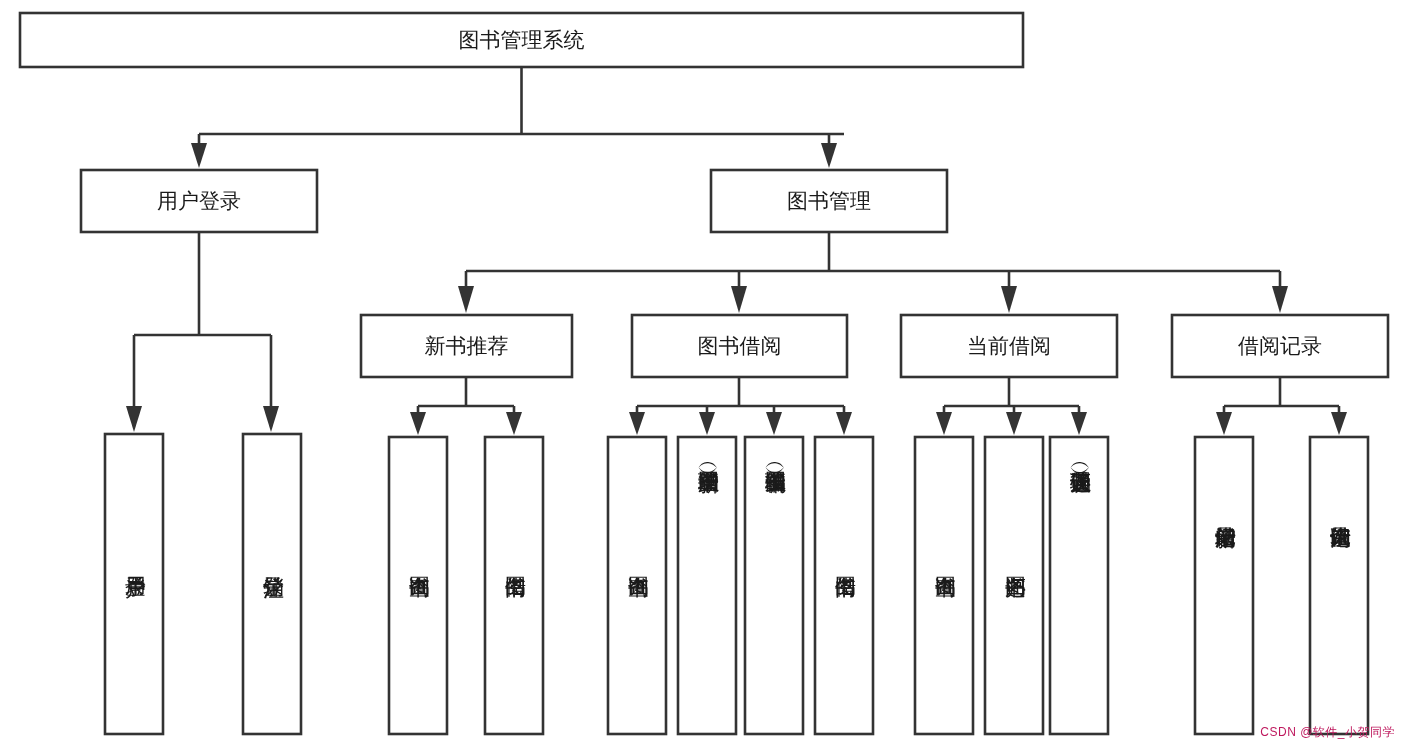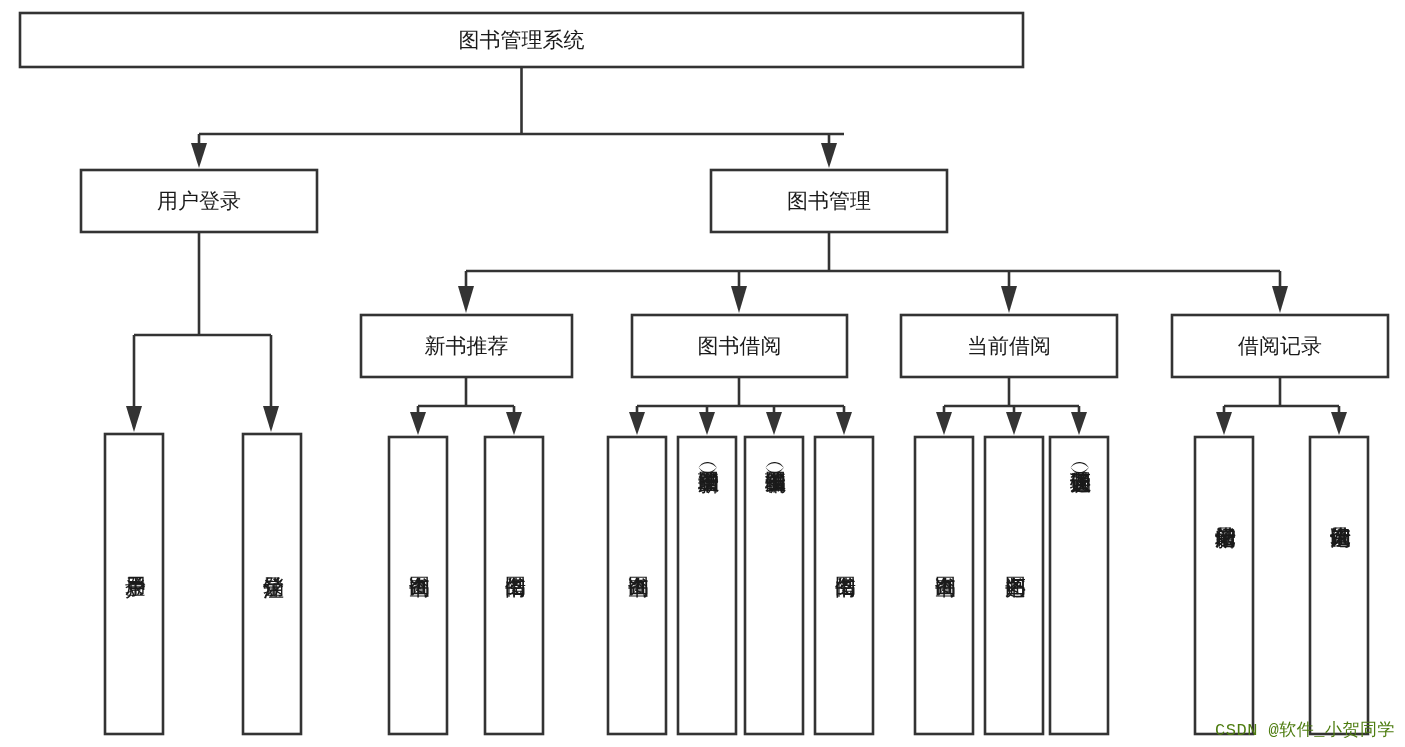--- a/index.html
+++ b/index.html
@@ -50,23 +50,23 @@
   .node-label-h {
     font-size: 21px;
   }
   .node-label-v {
     font-size: 21px;
   }
   .watermark {
     position: absolute;
     right: 10px;
     bottom: 6px;
-    font-family: Liberation Mono, monospace;
-    font-size: 17px;
-    color: #4d7c0f;
+    font-family: Liberation Sans, sans-serif;
+    font-size: 12px;
+    color: #be185d;
     letter-spacing: 0.5px;
     white-space: nowrap;
     pointer-events: none;
   }
 </style>
 </head>
 <body>
 
 <div id="diagram-root">
   <svg id="flow" viewBox="0 0 1405 747" xmlns="http://www.w3.org/2000/svg">

